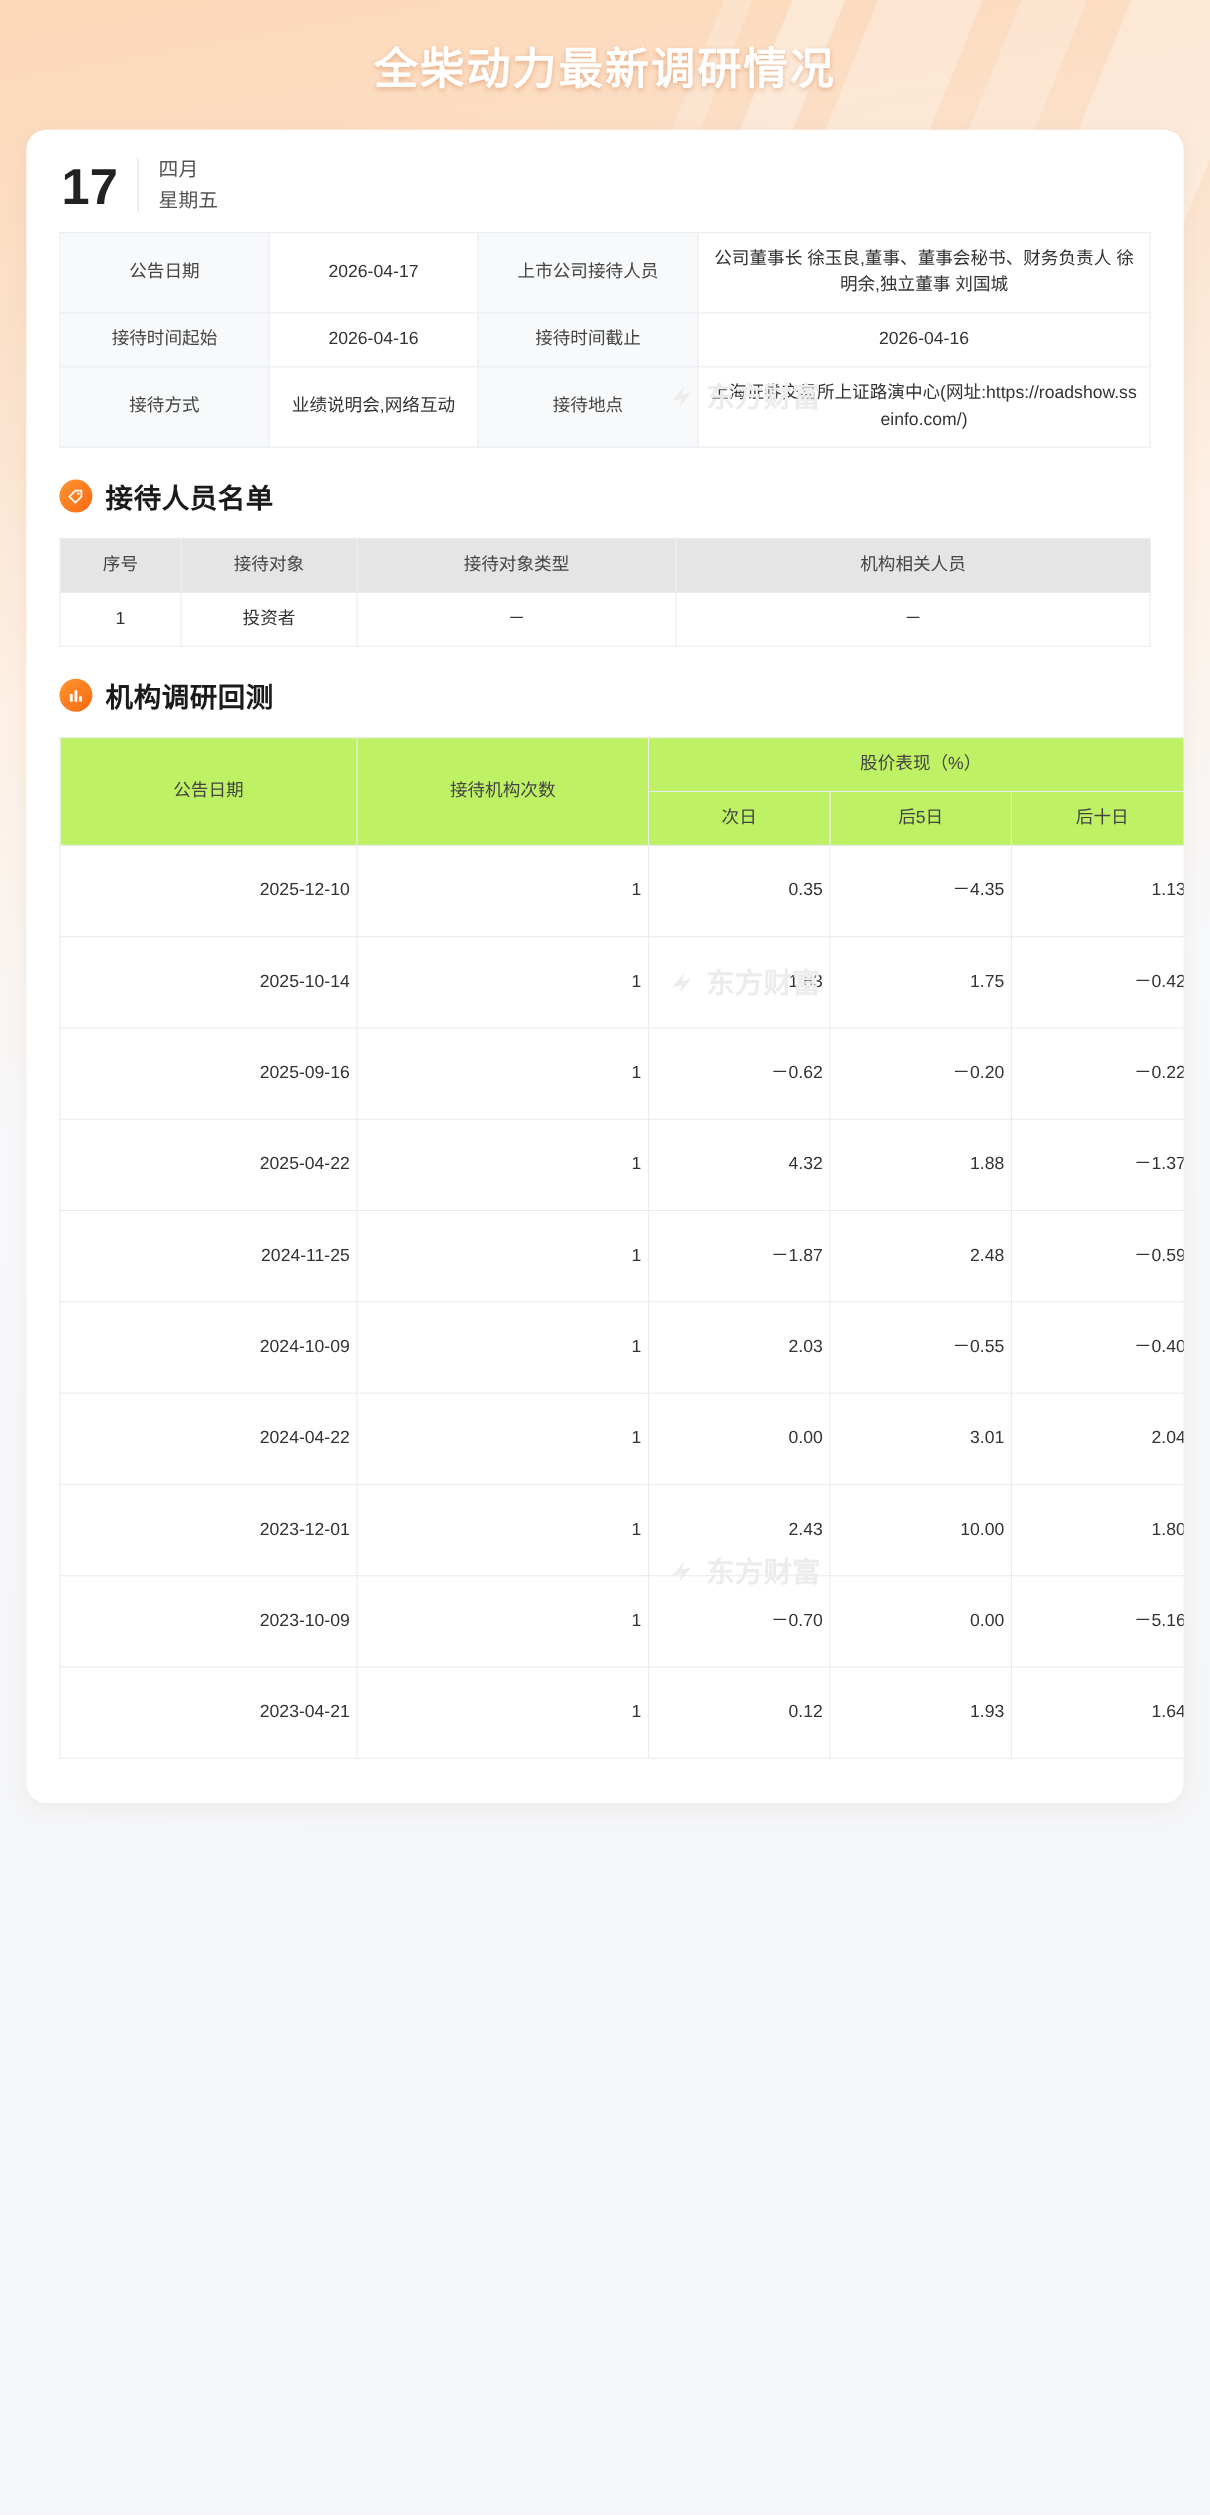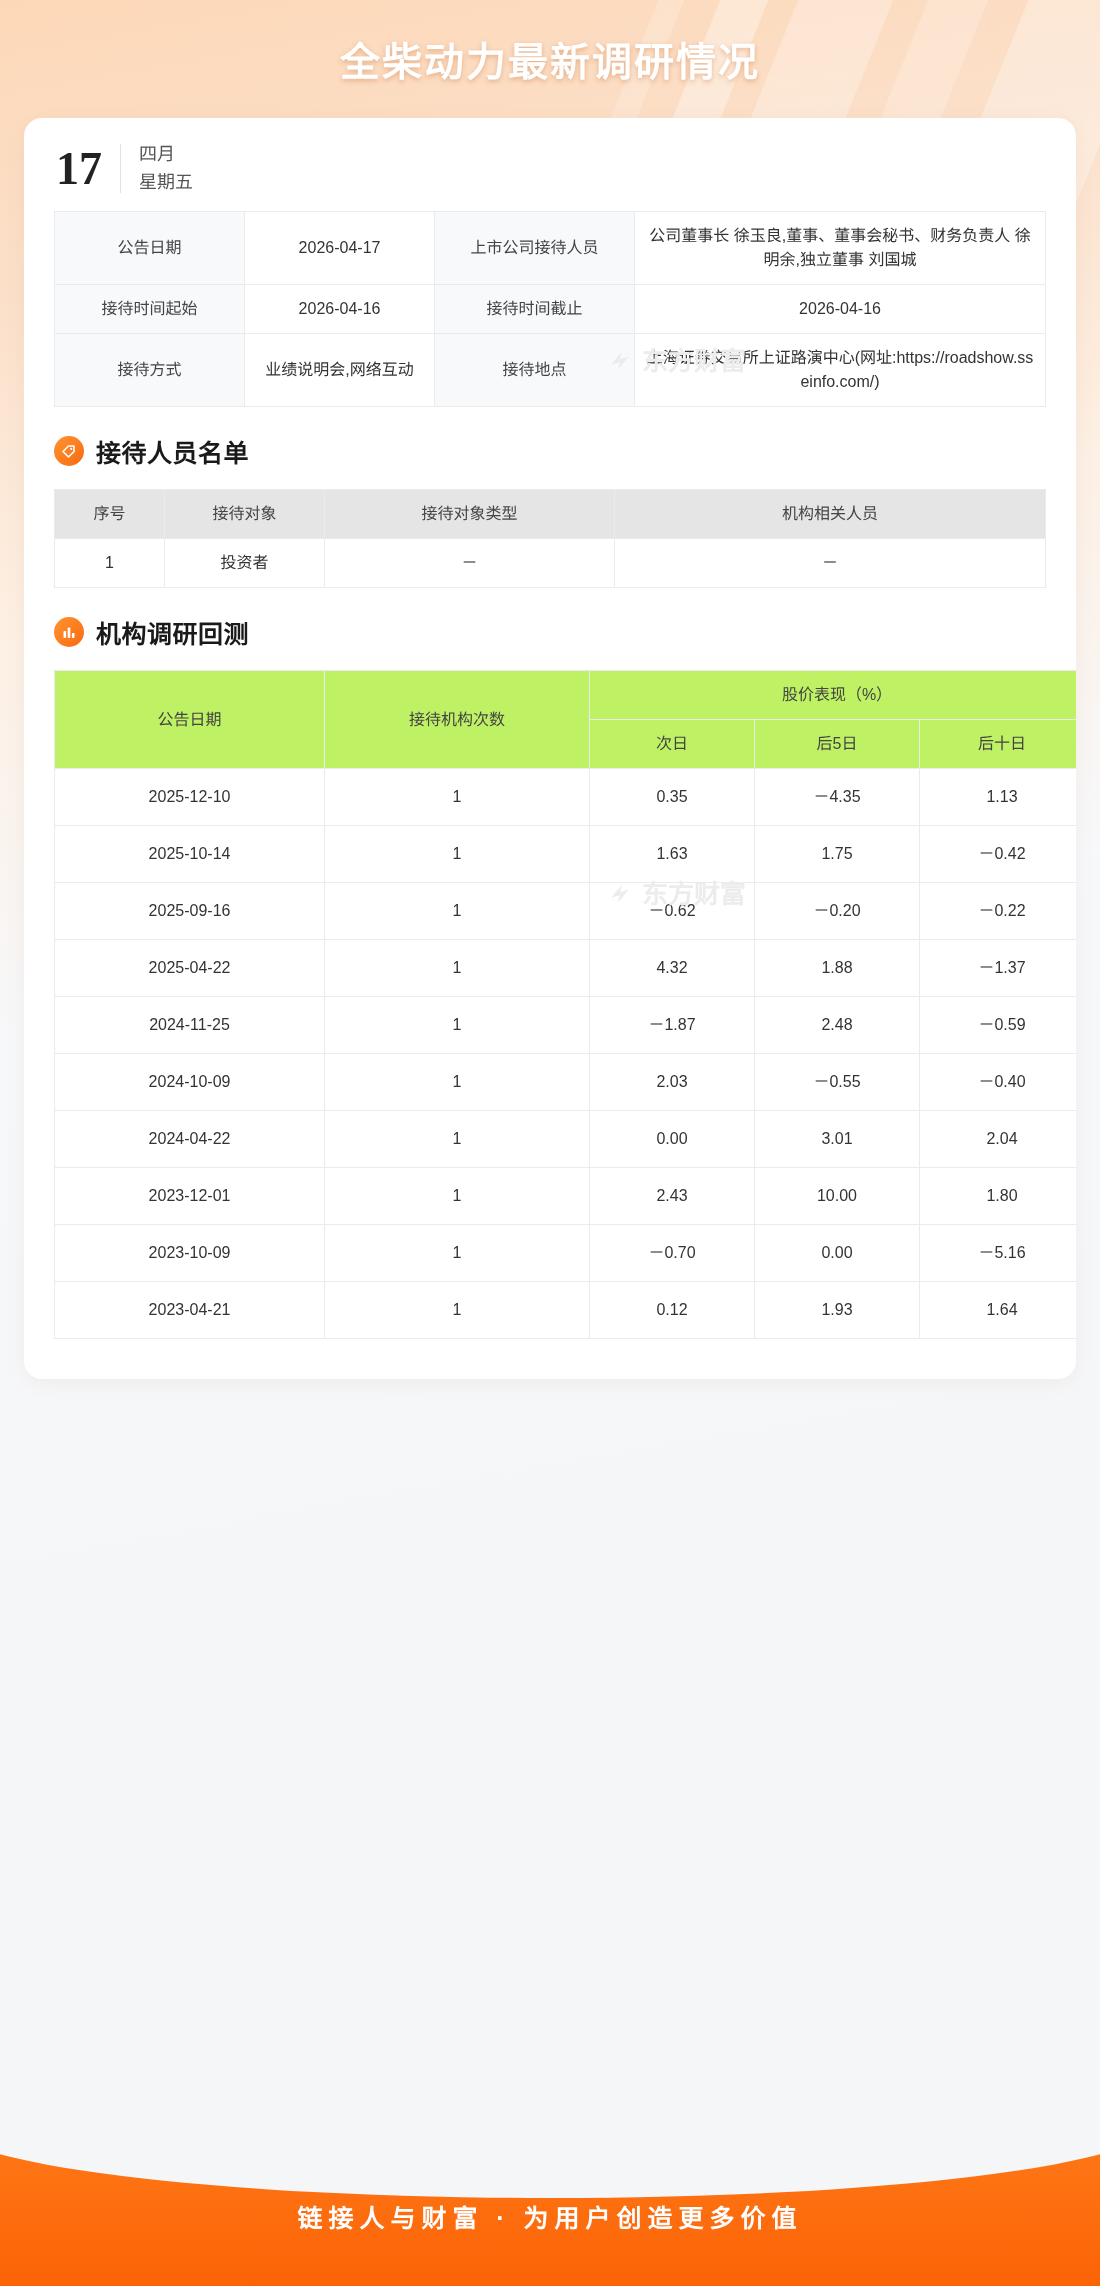--- a/index.html
+++ b/index.html
@@ -61,21 +61,20 @@
     box-shadow: 0 4px 18px rgba(180,150,130,0.10);
     padding-bottom: 40px;
     overflow: hidden;
   }
 
   
   .date-block {
     display: flex;
     align-items: center;
     padding: 26px 0 18px 32px;
-    font-family: Liberation Serif, serif;
   }
   .date-day {
     font-size: 46px;
     font-weight: bold;
     color: #222;
     line-height: 1;
     padding-right: 18px;
   }
   .date-right {
     border-left: 1px solid #e2e2e2;
@@ -176,21 +175,21 @@
 
   .t-survey th {
     background: #bef264;
     color: #444;
   }
   .t-survey td { color: #333; }
   .t-survey tr th:nth-child(1) { width: 270px; }
   .t-survey col.c-date { width: 270px; }
   .t-survey col.c-count { width: 265px; }
   .t-survey col.c-p { width: 165px; }
-  .t-survey tbody tr td { padding: 16px 6px; }
+  .t-survey tbody tr td { padding: 29px 6px; text-align: right; }
 
   
   .footer {
     position: absolute;
     left: 0; right: 0; bottom: 0;
     height: 168px;
     background: linear-gradient(180deg,#ff7a18 0%, #fb6307 100%);
     display: flex;
     align-items: flex-end;
     justify-content: center;
@@ -414,17 +413,14 @@
           <td>1</td>
           <td>0.12</td>
           <td>1.93</td>
           <td>1.64</td>
         </tr>
       </tbody>
     </table>
 
   </div>
 
-  <div class="footer">
-    <div class="footer-text">链接人与财富 · 为用户创造更多价值</div>
-  </div>
 
 </div>
 
 </body></html>

